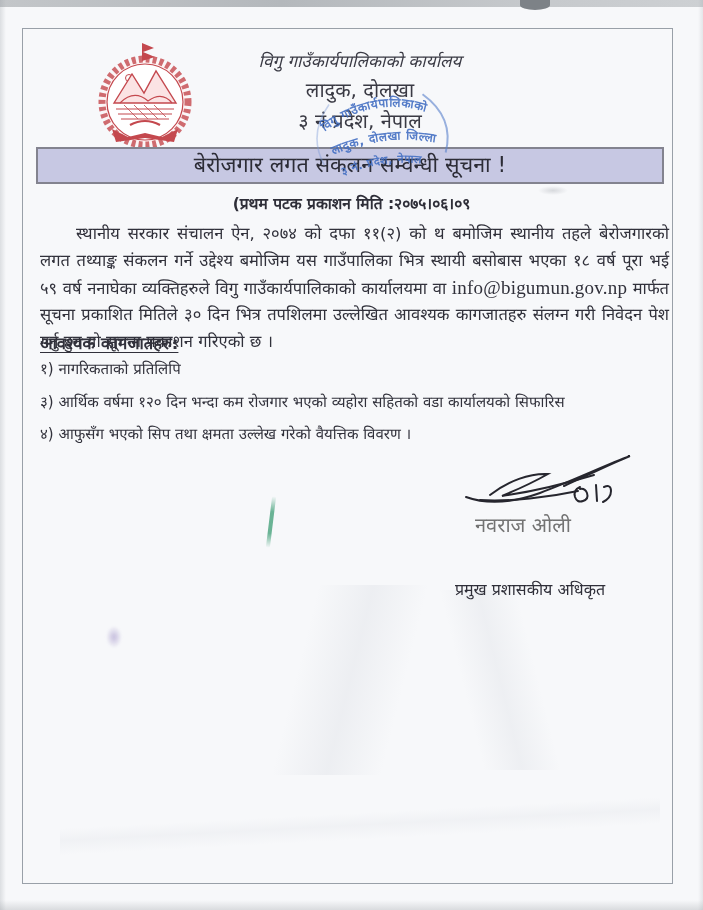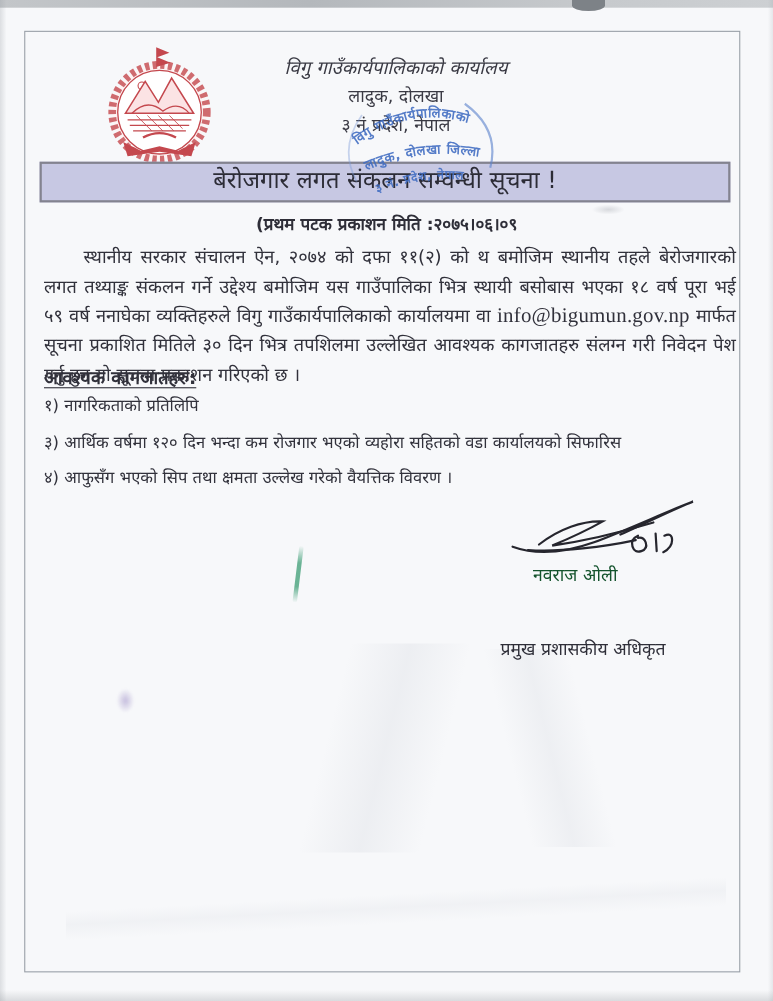--- a/index.html
+++ b/index.html
@@ -29,21 +29,21 @@
   .edge-right{position:absolute;top:0;right:0;bottom:0;width:5px;
     background:linear-gradient(to left,rgba(150,156,162,.20),rgba(150,156,162,0));}
   
   .frame{position:absolute;left:22px;top:28px;width:651px;height:856px;
     border:1px solid #99a0a8;background:transparent;}
   
   .emblem{position:absolute;left:94px;top:41px;width:102px;height:110px;z-index:2;}
   .head-text{position:absolute;left:160px;top:42px;width:400px;text-align:center;z-index:1;}
   .org-name{font-size:27px;font-weight:500;color:#3e3e48;letter-spacing:1px;}
   .office-name{font-size:17px;margin-top:7px;color:#3a3a44;font-style:italic;}
-  .addr{font-size:16px;margin-top:4px;color:#3a3a44;}
+  .addr{font-size:20px;margin-top:4px;color:#3a3a44;}
   .stamp{position:absolute;left:306px;top:82px;width:152px;height:108px;z-index:3;
     transform:rotate(-5deg);opacity:.88;}
   
   .band{position:absolute;left:36px;top:147px;width:628px;height:37px;
     background:var(--band-bg);border:2px solid #83838f;z-index:2;}
   .band span{display:block;text-align:center;font-size:21.5px;font-weight:400;
     line-height:32px;color:#2c2c36;}
   
   .pub-date{position:absolute;left:0;top:192px;width:703px;text-align:center;
     font-size:15.5px;font-weight:700;color:#2e2e38;}
@@ -53,21 +53,21 @@
   .email{font-family:"Liberation Serif","DejaVu Serif",serif;font-size:19px;
     font-weight:500;letter-spacing:.2px;}
   
   .docs-head{position:absolute;left:40px;top:331px;font-size:16.5px;font-weight:700;
     text-decoration:underline;text-underline-offset:3px;}
   .docs-list{position:absolute;left:40px;top:360px;width:640px;}
   .docs-list div{font-size:15px;line-height:19px;margin-bottom:13.5px;white-space:nowrap;}
   
   .sig-svg{position:absolute;left:460px;top:453px;width:178px;height:60px;}
   .sig-name{position:absolute;left:463px;top:511px;width:120px;text-align:center;
-    font-size:16px;color:#14532d;}
+    font-size:20px;color:#737373;}
   .sig-title{position:absolute;left:426px;top:533px;width:208px;text-align:center;
     font-size:16px;color:#2f2f39;margin-top:45px;}
   
   .pen-green{position:absolute;left:269px;top:496px;width:4px;height:52px;
     transform:rotate(7deg);border-radius:2px;opacity:.7;
     background:linear-gradient(to bottom,rgba(46,150,106,0),#2e966a 30%,#2e966a 72%,rgba(46,150,106,0));}
   .smudge-purple{position:absolute;left:106px;top:626px;width:16px;height:22px;
     background:radial-gradient(closest-side,rgba(138,120,188,.45),rgba(138,120,188,0));
     filter:blur(1px);}
   .smudge-pencil{position:absolute;left:538px;top:186px;width:30px;height:9px;

